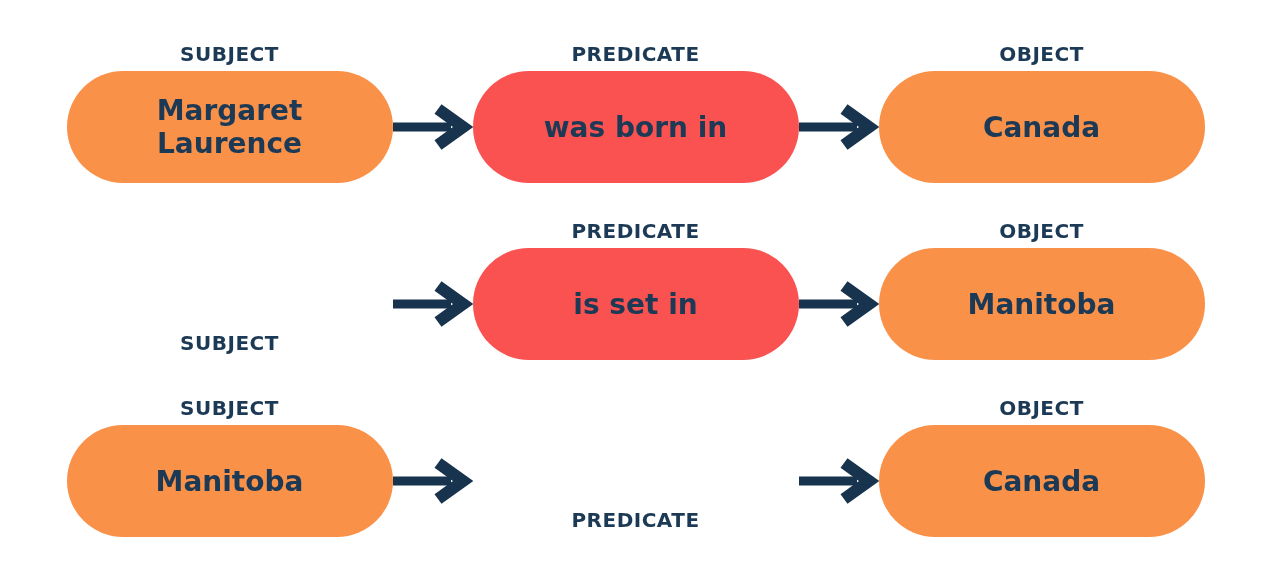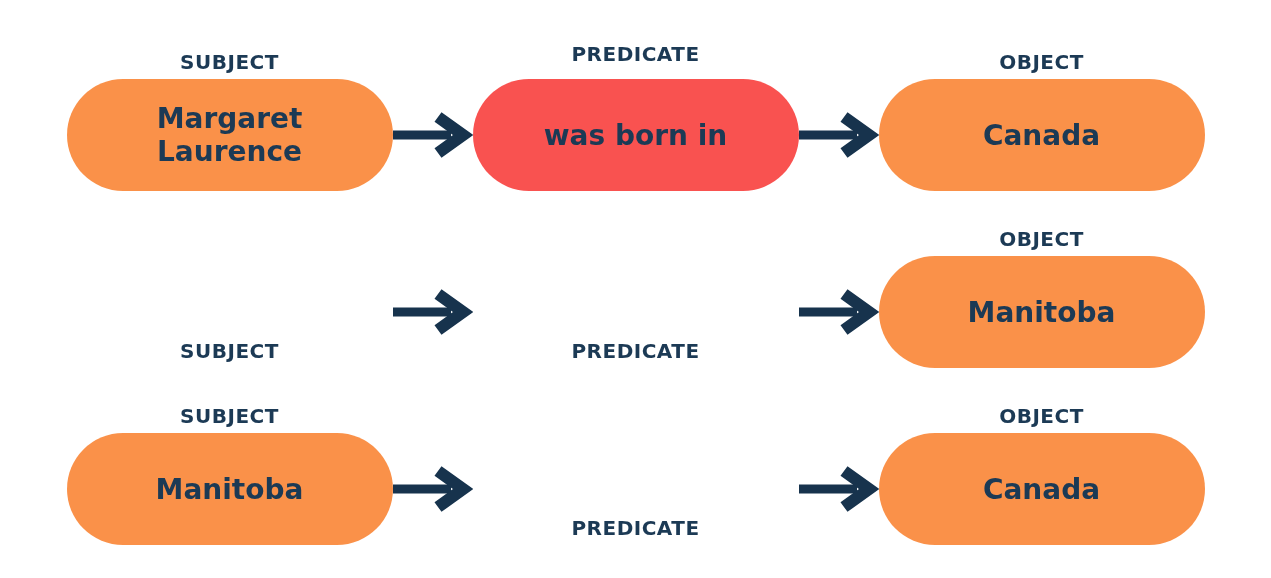--- a/index.html
+++ b/index.html
@@ -44,21 +44,21 @@
   }
   .pill {
     width: 100%;
     height: 112px;
     border-radius: 56px;
     display: flex;
     align-items: center;
     justify-content: center;
   }
   .pill-orange { background: var(--subject-object-fill); }
-  .pill-red { background: var(--predicate-fill); margin-top: 8px; }
+  .pill-red { background: var(--predicate-fill); }
   .pill-text {
     color: var(--text);
     font-size: 28px;
     font-weight: bold;
     text-align: center;
     padding: 0 17px;
   }
   .arrow {
     width: 80px;
     height: 50px;
@@ -115,20 +115,23 @@
   <div class="row">
     <div class="cell">
       <div class="col-label">SUBJECT</div>
     </div>
     <svg class="arrow" viewBox="0 0 80 50" aria-hidden="true">
       <line class="shaft" x1="0" y1="25" x2="58" y2="25"></line>
       <path class="head" d="M45 7 L70 25 L45 43"></path>
     </svg>
     <div class="cell">
       <div class="col-label">PREDICATE</div>
+      <div class="pill pill-red">
+        <span class="pill-text">is set in</span>
+      </div>
     </div>
     <svg class="arrow" viewBox="0 0 80 50" aria-hidden="true">
       <line class="shaft" x1="0" y1="25" x2="58" y2="25"></line>
       <path class="head" d="M45 7 L70 25 L45 43"></path>
     </svg>
     <div class="cell">
       <div class="col-label">OBJECT</div>
       <div class="pill pill-orange">
         <span class="pill-text">Manitoba</span>
       </div>

